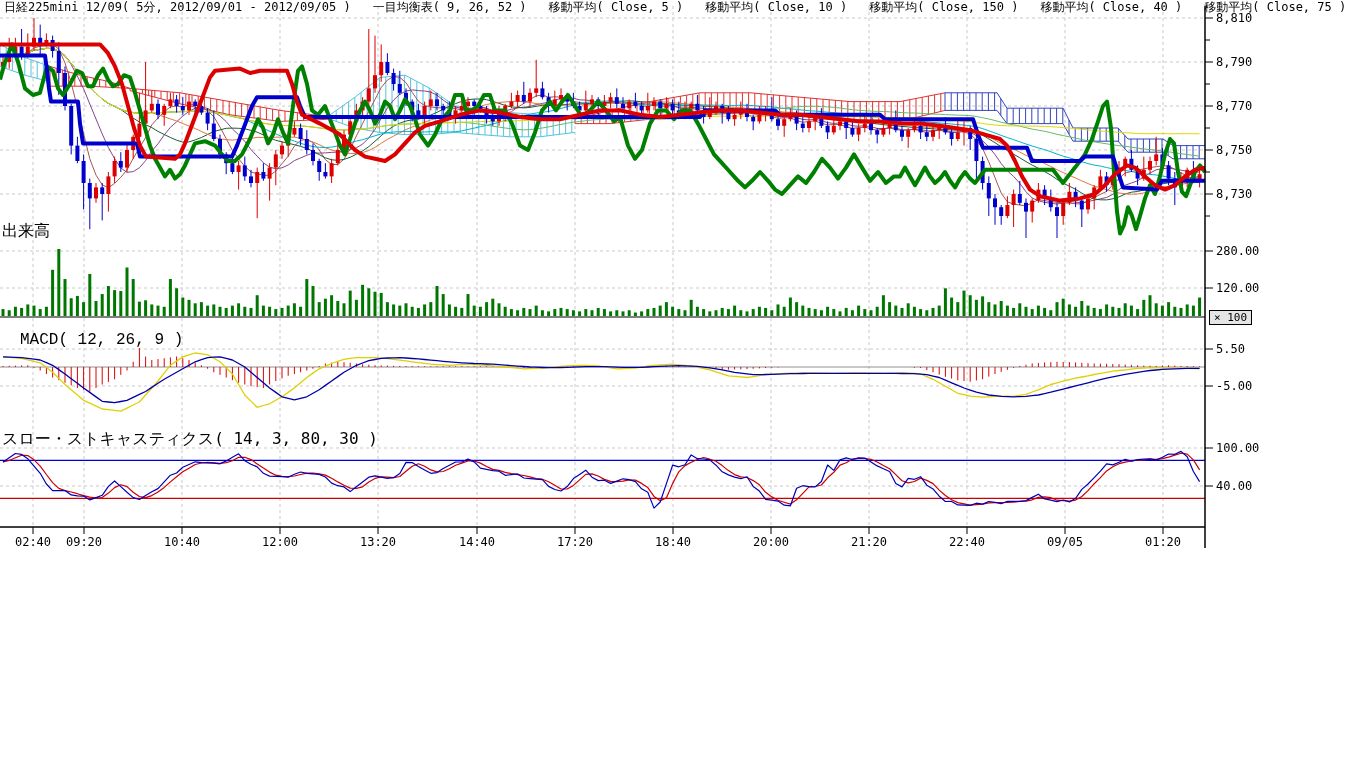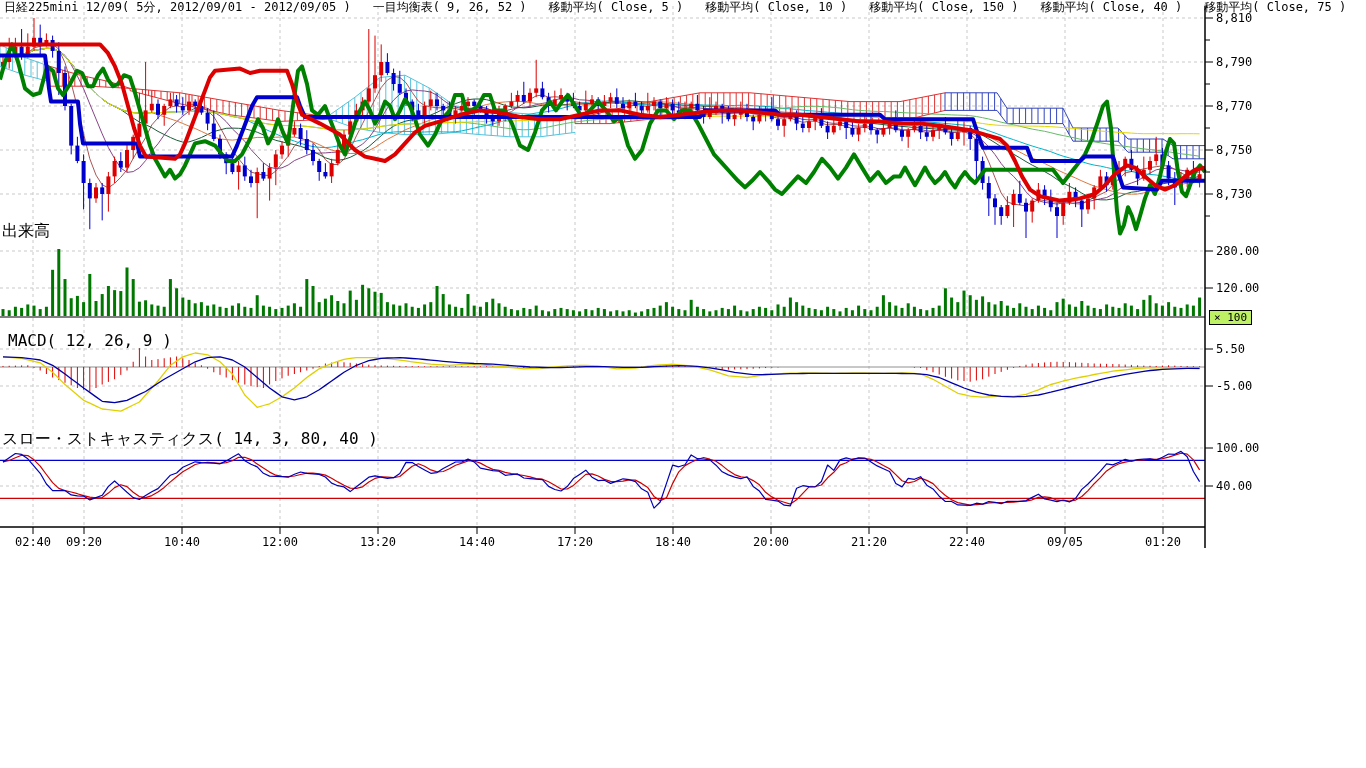--- a/index.html
+++ b/index.html
@@ -5,33 +5,33 @@
   html,body{margin:0;padding:0;background:#fff;}
   #app{position:relative;width:1366px;height:768px;background:#fff;overflow:hidden;
        font-family:"DejaVu Sans Mono","DejaVu Sans",sans-serif;}
   #chart-svg{position:absolute;left:0;top:0;}
   .legend-line{position:absolute;left:4px;font-size:12px;line-height:13px;color:#000;white-space:nowrap;z-index:5;}
   #legend1{top:1px;}
   #legend2{top:15px;}
   .legend-item{margin-right:22px;}
   .pane-label{position:absolute;font-size:16px;color:#000;z-index:5;white-space:nowrap;}
   #volume-label{left:2px;top:221px;}
-  #macd-label{left:8px;top:331px;}
+  #macd-label{left:20px;top:331px;font-family:Liberation Mono, monospace;}
   #stoch-label{left:2px;top:429px;}
-  #mult-badge{position:absolute;left:1209px;top:310px;border:1px solid #000;background:#bef264;
+  #mult-badge{position:absolute;left:1209px;top:310px;border:1px solid #000;background:#e5e5e5;
               font-size:11px;line-height:13px;padding:0 4px;z-index:5;}
 </style>
 </head>
 <body>
 
 <div id="app">
   <div class="legend-line" id="legend1"><span class="legend-item">日経225mini 12/09( 5分, 2012/09/01 - 2012/09/05 )</span><span class="legend-item">一目均衡表( 9, 26, 52 )</span><span class="legend-item">移動平均( Close, 5 )</span><span class="legend-item">移動平均( Close, 10 )</span><span class="legend-item">移動平均( Close, 150 )</span><span class="legend-item">移動平均( Close, 40 )</span><span class="legend-item">移動平均( Close, 75 )</span></div>
   <div class="pane-label" id="volume-label">出来高</div>
   <div class="pane-label" id="macd-label">MACD( 12, 26, 9 )</div>
-  <div class="pane-label" id="stoch-label">スロー・ストキャスティクス( 14, 3, 80, 40 )</div>
+  <div class="pane-label" id="stoch-label">スロー・ストキャスティクス( 14, 3, 80, 30 )</div>
   <div id="mult-badge">× 100</div>
   <svg id="chart-svg" width="1366" height="768">
       <g>
         <line x1="33" y1="6" x2="33" y2="527" stroke="#c9c9c9" stroke-width="1" stroke-dasharray="3,3"></line>
         <line x1="84" y1="6" x2="84" y2="527" stroke="#c9c9c9" stroke-width="1" stroke-dasharray="3,3"></line>
         <line x1="182" y1="6" x2="182" y2="527" stroke="#c9c9c9" stroke-width="1" stroke-dasharray="3,3"></line>
         <line x1="280" y1="6" x2="280" y2="527" stroke="#c9c9c9" stroke-width="1" stroke-dasharray="3,3"></line>
         <line x1="378" y1="6" x2="378" y2="527" stroke="#c9c9c9" stroke-width="1" stroke-dasharray="3,3"></line>
         <line x1="477" y1="6" x2="477" y2="527" stroke="#c9c9c9" stroke-width="1" stroke-dasharray="3,3"></line>
         <line x1="575" y1="6" x2="575" y2="527" stroke="#c9c9c9" stroke-width="1" stroke-dasharray="3,3"></line>

